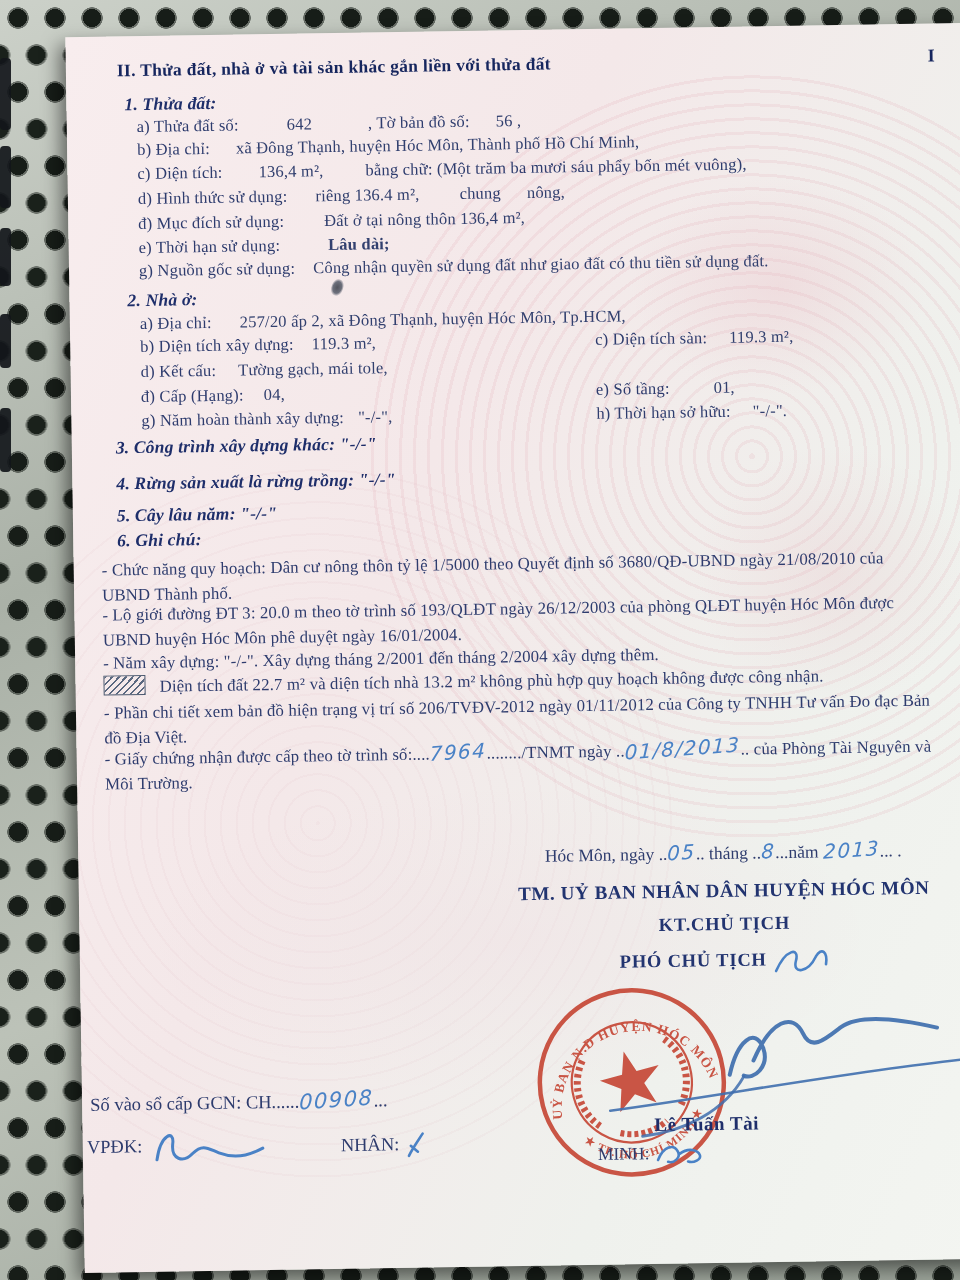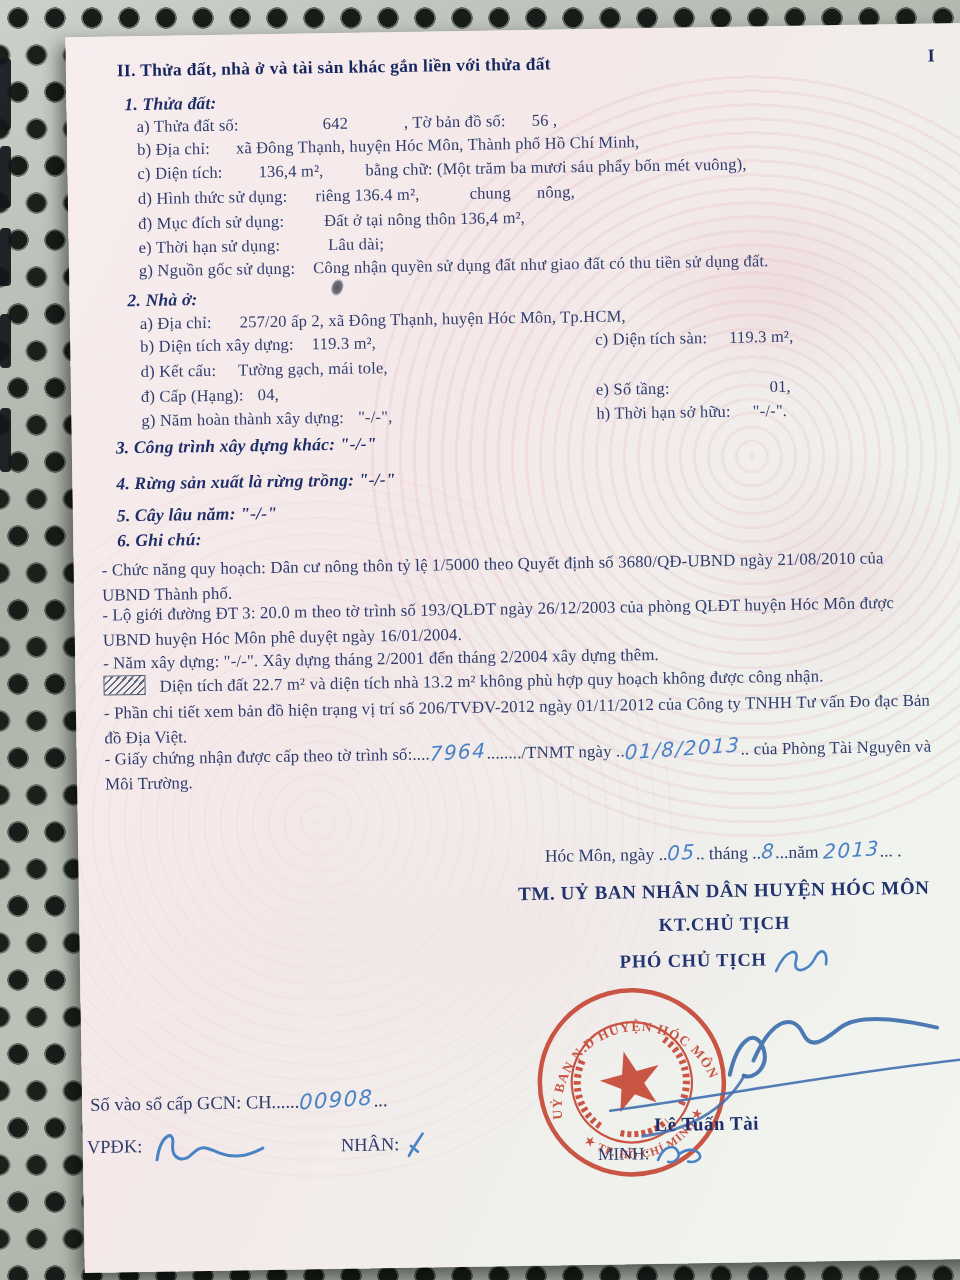--- a/index.html
+++ b/index.html
@@ -66,56 +66,56 @@
     <div class="blob" style="left:560px;top:150px;width:300px;height:220px;background:radial-gradient(ellipse,rgba(233,180,190,.28),rgba(255,255,255,0) 70%);"></div>
     <div class="blob" style="left:620px;top:420px;width:280px;height:260px;background:radial-gradient(ellipse,rgba(230,175,185,.22),rgba(255,255,255,0) 70%);"></div>
     <div class="blob" style="left:80px;top:760px;width:700px;height:300px;background:radial-gradient(ellipse,rgba(240,225,228,.5),rgba(255,255,255,0) 75%);"></div>
 
     <div class="partial-glyph">I</div>
 
     <div class="line doc-title" style="left:51px;top:24px;">II. Thửa đất, nhà ở và tài sản khác gắn liền với thửa đất</div>
 
     <div class="line sec" style="left:58px;top:58px;">1. Thửa đất:</div>
     <div class="line" style="left:70px;top:81px;">
-      <span>a) Thửa đất số:</span><span class="val" style="margin-left:84px;">642</span><span style="margin-left:56px;">, Tờ bản đồ số:</span><span class="val" style="margin-left:26px;">56 ,</span>
+      <span>a) Thửa đất số:</span><span class="val" style="margin-left:48px;">642</span><span style="margin-left:56px;">, Tờ bản đồ số:</span><span class="val" style="margin-left:26px;">56 ,</span>
     </div>
     <div class="line" style="left:70px;top:104px;">
       <span>b) Địa chỉ:</span><span class="val" style="margin-left:26px;">xã Đông Thạnh, huyện Hóc Môn, Thành phố Hồ Chí Minh,</span>
     </div>
     <div class="line" style="left:70px;top:128px;">
       <span>c) Diện tích:</span><span class="val" style="margin-left:36px;">136,4 m²,</span><span style="margin-left:42px;">bằng chữ: (Một trăm ba mươi sáu phẩy bốn mét vuông),</span>
     </div>
     <div class="line" style="left:70px;top:153px;">
-      <span>d) Hình thức sử dụng:</span><span class="val" style="margin-left:28px;">riêng 136.4 m²,</span><span style="margin-left:50px;">chung</span><span class="val" style="margin-left:26px;">nông,</span>
+      <span>d) Hình thức sử dụng:</span><span class="val" style="margin-left:28px;">riêng 136.4 m²,</span><span style="margin-left:40px;">chung</span><span class="val" style="margin-left:26px;">nông,</span>
     </div>
     <div class="line" style="left:70px;top:178px;">
       <span>đ) Mục đích sử dụng:</span><span class="val" style="margin-left:40px;">Đất ở tại nông thôn 136,4 m²,</span>
     </div>
     <div class="line" style="left:70px;top:202px;">
-      <span>e) Thời hạn sử dụng:</span><span class="val" style="margin-left:48px;">Lâu dài;</span>
+      <span>e) Thời hạn sử dụng:</span><span class="val" style="margin-left:48px;font-weight:bold;">Lâu dài;</span>
     </div>
     <div class="line" style="left:70px;top:225px;">
       <span>g) Nguồn gốc sử dụng:</span><span class="val" style="margin-left:18px;">Công nhận quyền sử dụng đất như giao đất có thu tiền sử dụng đất.</span>
     </div>
 
     <div class="line sec" style="left:58px;top:254px;">2. Nhà ở:</div>
     <div class="smudge"></div>
     <div class="line" style="left:70px;top:278px;">
       <span>a) Địa chỉ:</span><span class="val" style="margin-left:28px;">257/20 ấp 2, xã Đông Thạnh, huyện Hóc Môn, Tp.HCM,</span>
     </div>
     <div class="line" style="left:70px;top:301px;width:810px;">
       <span>b) Diện tích xây dựng:</span><span class="val" style="margin-left:18px;">119.3 m²,</span>
       <span class="col2"><span>c) Diện tích sàn:</span><span class="val" style="margin-left:22px;">119.3 m²,</span></span>
     </div>
     <div class="line" style="left:70px;top:326px;">
       <span>d) Kết cấu:</span><span class="val" style="margin-left:22px;">Tường gạch, mái tole,</span>
     </div>
     <div class="line" style="left:70px;top:351px;width:810px;">
-      <span>đ) Cấp (Hạng):</span><span class="val" style="margin-left:14px;">04,</span>
-      <span class="col2"><span>e) Số tầng:</span><span class="val" style="margin-left:100px;">01,</span></span>
+      <span>đ) Cấp (Hạng):</span><span class="val" style="margin-left:20px;">04,</span>
+      <span class="col2"><span>e) Số tầng:</span><span class="val" style="margin-left:44px;">01,</span></span>
     </div>
     <div class="line" style="left:70px;top:375px;width:810px;">
       <span>g) Năm hoàn thành xây dựng:</span><span class="val" style="margin-left:14px;">"-/-",</span>
       <span class="col2"><span>h) Thời hạn sở hữu:</span><span class="val" style="margin-left:22px;">"-/-".</span></span>
     </div>
 
     <div class="line sec" style="left:44px;top:401px;">3. Công trình xây dựng khác: "-/-"</div>
     <div class="line sec" style="left:44px;top:437px;">4. Rừng sản xuất là rừng trồng: "-/-"</div>
     <div class="line sec" style="left:44px;top:469px;">5. Cây lâu năm: "-/-"</div>
     <div class="line sec" style="left:44px;top:494px;">6. Ghi chú:</div>

